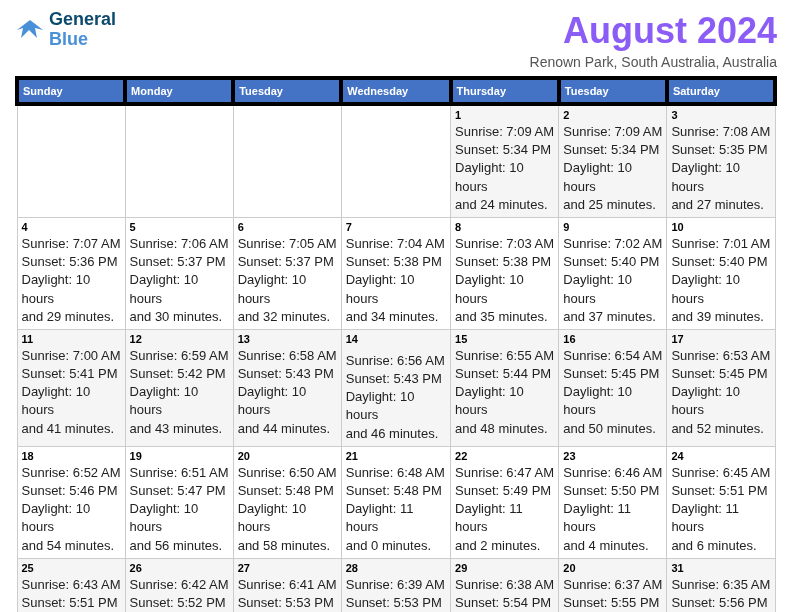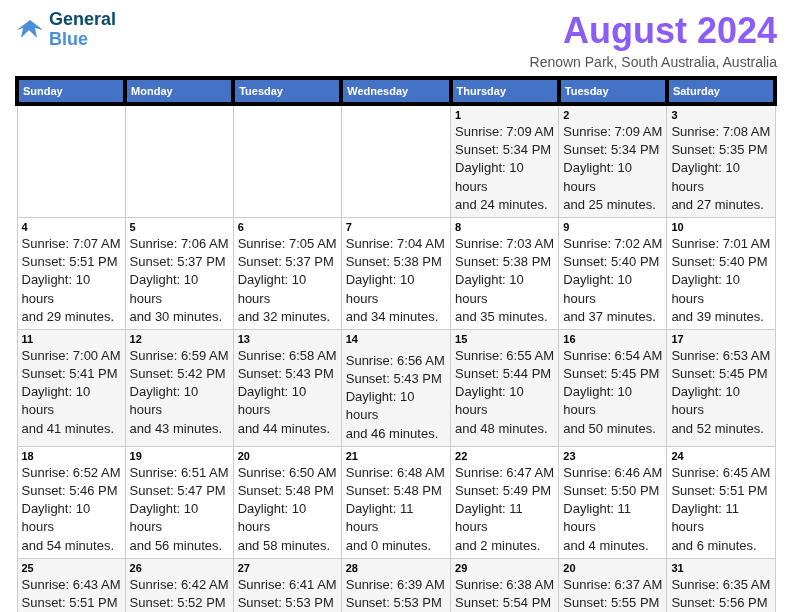--- a/index.html
+++ b/index.html
@@ -141,21 +141,21 @@
           <div class="day-info" style="white-space: pre-line;">Sunrise: 7:08 AM
 Sunset: 5:35 PM
 Daylight: 10 hours
 and 27 minutes.</div>
         </td>
       </tr>
       <tr>
         <td>
           <span class="day-num">4</span>
           <div class="day-info" style="white-space: pre-line;">Sunrise: 7:07 AM
-Sunset: 5:51 PM
+Sunset: 5:36 PM
 Daylight: 10 hours
 and 29 minutes.</div>
         </td>
         <td>
           <span class="day-num">5</span>
           <div class="day-info" style="white-space: pre-line;">Sunrise: 7:06 AM
 Sunset: 5:37 PM
 Daylight: 10 hours
 and 30 minutes.</div>
         </td>

